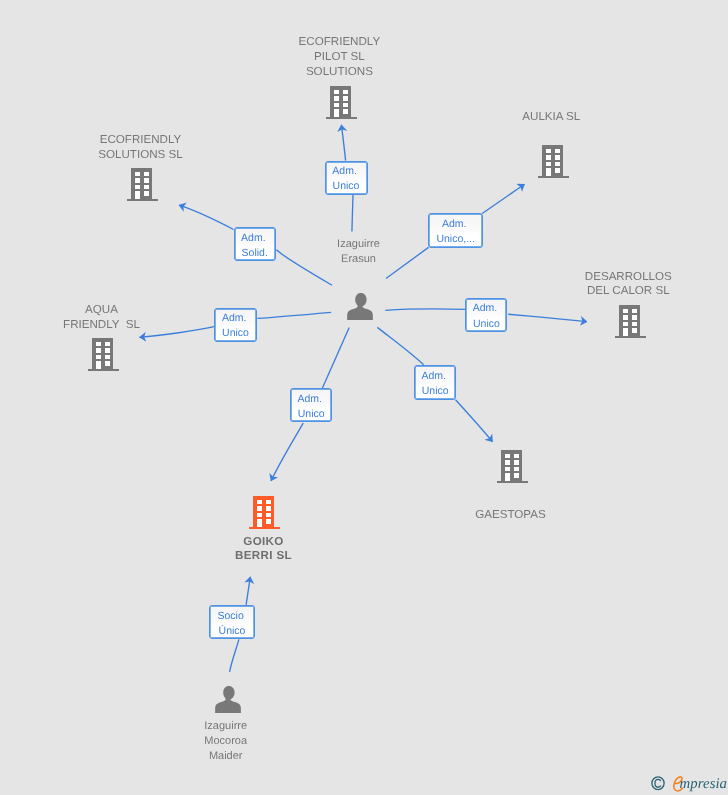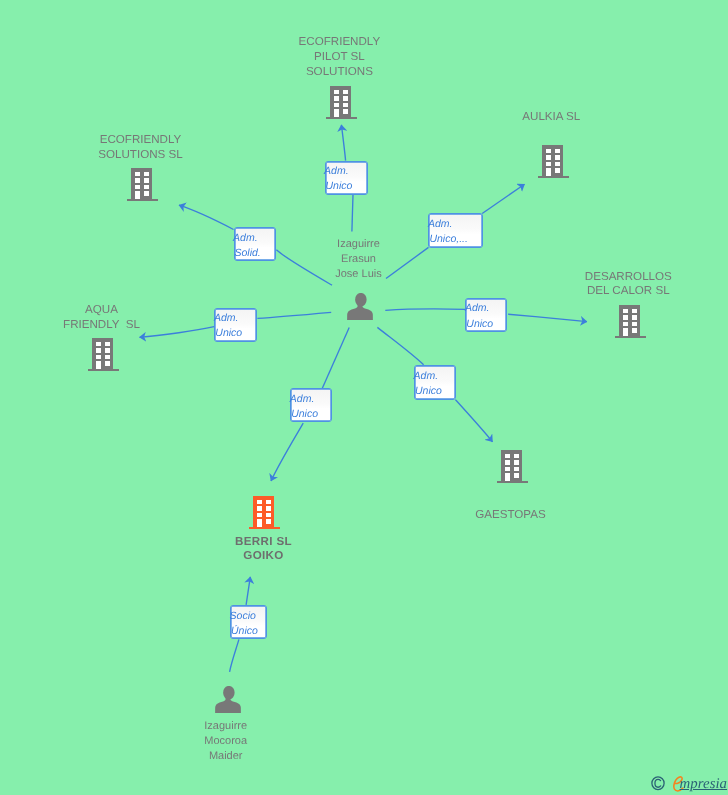--- a/index.html
+++ b/index.html
@@ -1,37 +1,37 @@
 <!DOCTYPE html>
 <html><head>
 <meta charset="utf-8">
 <title>Empresia relationship network</title>
 <style>
   html,body{margin:0;padding:0;background:#ffffff;}
   body{width:728px;height:795px;position:relative;overflow:hidden;
        font-family:"Liberation Sans",sans-serif;-webkit-font-smoothing:antialiased;text-rendering:geometricPrecision;}
-  #stage{position:absolute;left:0;top:0;width:728px;height:795px;background:#86efac;}
+  #stage{position:absolute;left:0;top:0;width:728px;height:795px;background:#e5e5e5;}
   svg#edges{position:absolute;left:0;top:0;width:728px;height:795px;}
   .node-icon{position:absolute;}
   .node-label{position:absolute;text-align:center;white-space:nowrap;
               font-size:11.6px;color:#777777;line-height:14.9px;white-space:pre;}
   .node-label.person{font-size:11px;line-height:15.4px;}
   .node-label.bold{font-weight:bold;color:#6e6e6e;letter-spacing:0.35px;}
   .edge-box{position:absolute;box-sizing:border-box;
             border:1px solid #4e92e3;border-radius:3px;
             box-shadow:inset 0 0 0 0.7px #4e92e3;
             background:linear-gradient(180deg,#f4f4f4 0%,#fafafa 45%,#ffffff 62%,#ffffff 100%);
-            text-align:left;color:#3c7fdb;font-size:10.5px;line-height:15.3px;
-            padding-top:2.5px;white-space:nowrap;font-style:italic;}
+            text-align:center;color:#3c7fdb;font-size:10.5px;line-height:15.3px;
+            padding-top:2.5px;white-space:nowrap;}
   .edge-box > div:first-child{position:relative;left:-1.4px;}
   #footer{position:absolute;left:651px;top:775px;width:80px;height:22px;}
   #footer .copy{position:absolute;left:0px;top:1.3px;}
   #footer .script-e{position:absolute;left:21.2px;top:0.8px;}
   #footer .brand{position:absolute;left:28.6px;top:-2.3px;font-family:"Liberation Serif",serif;
-                 font-style:italic;font-size:14.8px;color:#2b6175;letter-spacing:0.05px;line-height:22px;white-space:nowrap;text-decoration:underline;}
+                 font-style:italic;font-size:14.8px;color:#2b6175;letter-spacing:0.05px;line-height:22px;white-space:nowrap;}
 </style>
 </head>
 <body>
 
 <div id="stage">
 <svg id="edges" viewBox="0 0 728 795" width="728" height="795">
 <defs>
         <marker id="arrow" viewBox="0 0 7 10" refX="6.6" refY="5" markerUnits="userSpaceOnUse" markerWidth="7" markerHeight="10" orient="auto-start-reverse">
           <path d="M 0 0 L 7 5 L 0 10 L 1.9 5 Z" fill="#3c7fdb"></path>
         </marker>
@@ -129,26 +129,26 @@
 <path fill="#fd5b28" d="M3.8 0 H25.4 V31 H3.8 Z M0 31 H30.9 V33.4 H0 Z"></path>
 <rect x="7.5" y="3.6" width="5.0" height="4.3" fill="#fff"></rect>
 <rect x="17.0" y="3.6" width="4.9" height="4.3" fill="#fff"></rect>
 <rect x="7.5" y="10.3" width="5.0" height="4.2" fill="#fff"></rect>
 <rect x="17.0" y="10.3" width="4.9" height="4.2" fill="#fff"></rect>
 <rect x="7.5" y="16.9" width="5.0" height="3.8" fill="#fff"></rect>
 <rect x="17.0" y="16.9" width="4.9" height="3.8" fill="#fff"></rect>
 <rect x="7.5" y="23.1" width="5.0" height="7.9" fill="#fff"></rect>
 <rect x="17.0" y="23.1" width="4.9" height="4.5" fill="#fff"></rect>
 </svg></div>
-<div class="node-label bold" style="left:133.50px;top:534.50px;width:260px"><div>BERRI SL</div><div>GOIKO</div></div>
+<div class="node-label bold" style="left:133.50px;top:534.50px;width:260px"><div>GOIKO</div><div>BERRI SL</div></div>
 <div class="node-icon" style="left:346.95px;top:292.90px"><svg width="26" height="27" viewBox="0 0 25.4 26.6">
 <path fill="#787878" d="M13.55 -0.1 C10.25 -0.1 7.95 2.55 7.95 6.35 C7.95 10.1 10.25 13.2 13.55 13.2 C16.85 13.2 19.15 10.1 19.15 6.35 C19.15 2.55 16.85 -0.1 13.55 -0.1 Z"></path>
 <path fill="#787878" d="M10.3 10.9 L10.3 12.9 C10.3 14.2 9.4 14.9 6.9 15.6 C3.0 16.7 1.4 17.8 0.65 19.1 C0.25 19.8 0.1 20.5 0.06 21.5 L0 26.6 L25.4 26.6 L25.34 21.5 C25.3 20.5 25.15 19.8 24.75 19.1 C24.0 17.8 22.4 16.7 18.5 15.6 C16.0 14.9 15.1 14.2 15.1 12.9 L15.1 10.9 Z"></path>
 </svg></div>
-<div class="node-label person" style="left:228.50px;top:236.50px;width:260px"><div>Izaguirre</div><div>Erasun</div><div>Jose Luis</div></div>
+<div class="node-label person" style="left:228.50px;top:236.50px;width:260px"><div>Izaguirre</div><div>Erasun</div></div>
 <div class="node-icon" style="left:214.85px;top:685.90px"><svg width="26" height="27" viewBox="0 0 25.4 26.6">
 <path fill="#787878" d="M13.55 -0.1 C10.25 -0.1 7.95 2.55 7.95 6.35 C7.95 10.1 10.25 13.2 13.55 13.2 C16.85 13.2 19.15 10.1 19.15 6.35 C19.15 2.55 16.85 -0.1 13.55 -0.1 Z"></path>
 <path fill="#787878" d="M10.3 10.9 L10.3 12.9 C10.3 14.2 9.4 14.9 6.9 15.6 C3.0 16.7 1.4 17.8 0.65 19.1 C0.25 19.8 0.1 20.5 0.06 21.5 L0 26.6 L25.4 26.6 L25.34 21.5 C25.3 20.5 25.15 19.8 24.75 19.1 C24.0 17.8 22.4 16.7 18.5 15.6 C16.0 14.9 15.1 14.2 15.1 12.9 L15.1 10.9 Z"></path>
 </svg></div>
 <div class="node-label person" style="left:95.70px;top:718.50px;width:260px"><div>Izaguirre</div><div>Mocoroa</div><div>Maider</div></div>
 <div class="edge-box" style="left:324.50px;top:160.50px;width:43.00px;height:34.00px">
       <div>Adm.</div>
       <div>Unico</div>
     </div>
 <div class="edge-box" style="left:233.50px;top:227.00px;width:42.50px;height:34.00px">
@@ -168,21 +168,21 @@
       <div>Unico</div>
     </div>
 <div class="edge-box" style="left:414.00px;top:365.40px;width:42.30px;height:34.60px">
       <div>Adm.</div>
       <div>Unico</div>
     </div>
 <div class="edge-box" style="left:290.20px;top:388.20px;width:42.00px;height:34.20px">
       <div>Adm.</div>
       <div>Unico</div>
     </div>
-<div class="edge-box" style="left:230px;top:605.30px;width:37px;height:34.00px">
+<div class="edge-box" style="left:209px;top:605.30px;width:46px;height:34.00px">
       <div>Socio</div>
       <div>Único</div>
     </div>
 <div id="footer">
 <svg class="copy" width="14" height="14.6" viewBox="0 0 14 14.6" aria-label="©">
  <ellipse cx="7" cy="7.3" rx="6.1" ry="6.4" fill="none" stroke="#2b6175" stroke-width="1.3"></ellipse>
  <path d="M9.55 4.6 C8.85 3.75 8.05 3.35 7.05 3.35 C5.2 3.35 3.95 4.95 3.95 7.3 C3.95 9.65 5.2 11.25 7.05 11.25 C8.1 11.25 8.9 10.8 9.65 9.85" fill="none" stroke="#2b6175" stroke-width="1.3" stroke-linecap="round"></path>
 </svg>
 <svg class="script-e" width="13" height="16" viewBox="0 0 13 16" aria-label="e">
  <path fill="none" stroke="#f5821f" stroke-width="1.55" stroke-linecap="round" d="M10.9 12.1 C9.4 13.9 7.6 14.9 5.7 14.9 C2.8 14.9 1.2 12.3 2.05 8.5 C2.75 5.35 4.8 2.35 7.0 1.25 C8.0 0.75 8.95 0.75 9.55 1.25 C10.2 1.8 10.25 2.9 9.6 4.15 C8.85 5.6 7.35 6.75 5.75 7.25 C4.5 7.65 3.4 7.6 2.85 7.15"></path>

